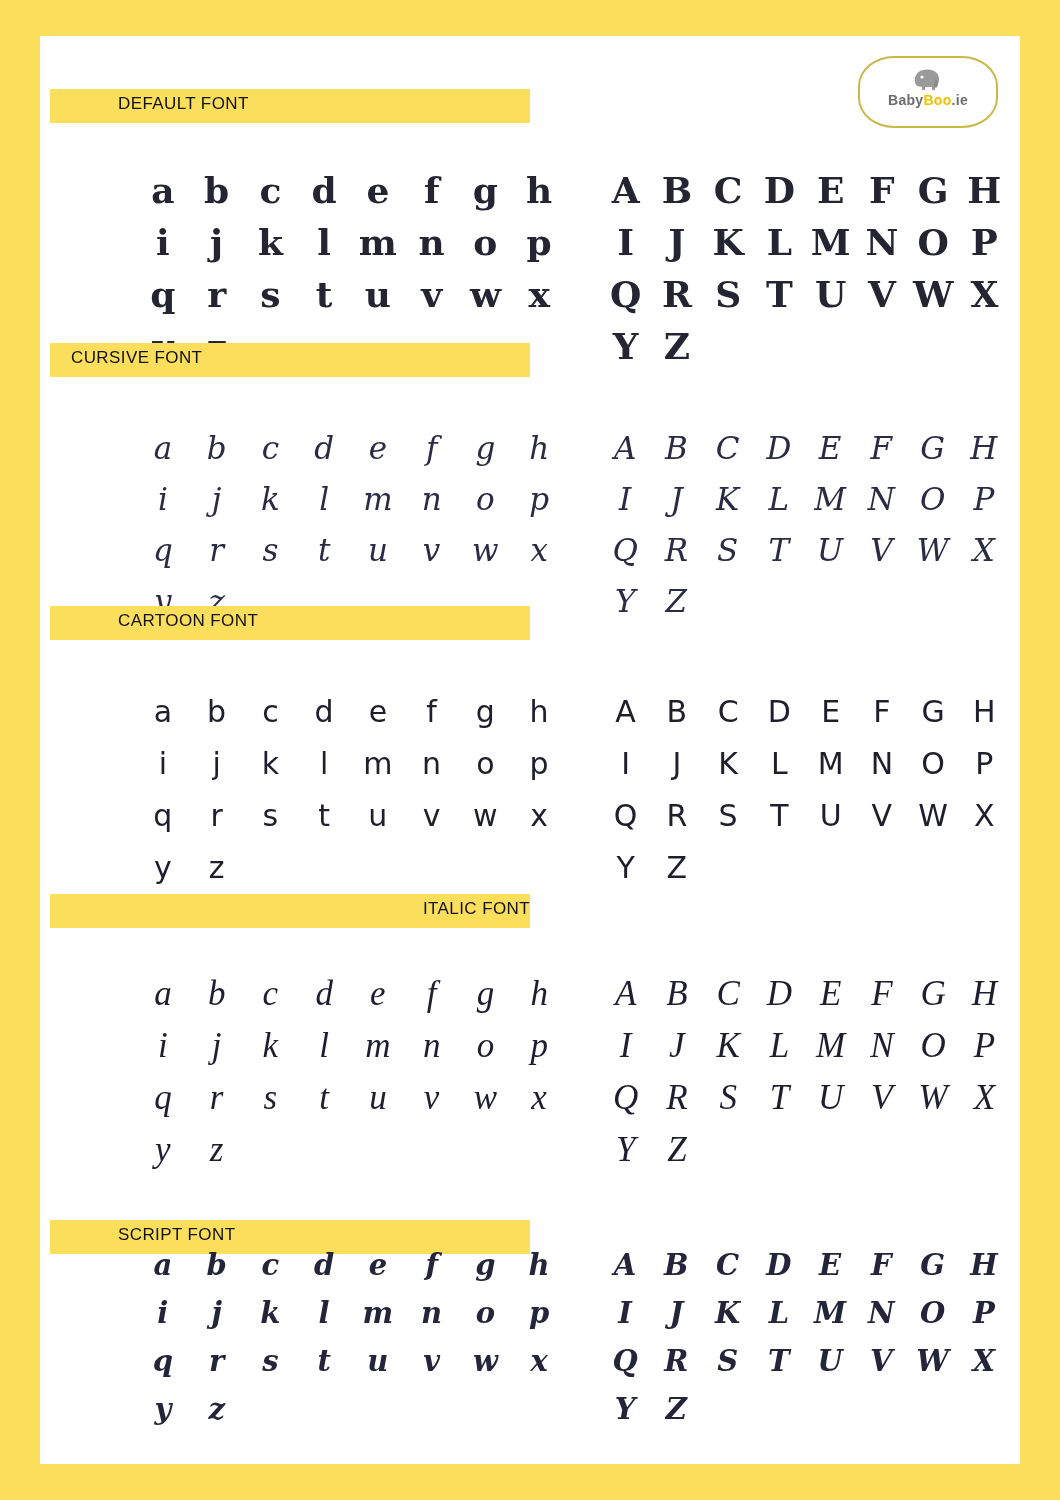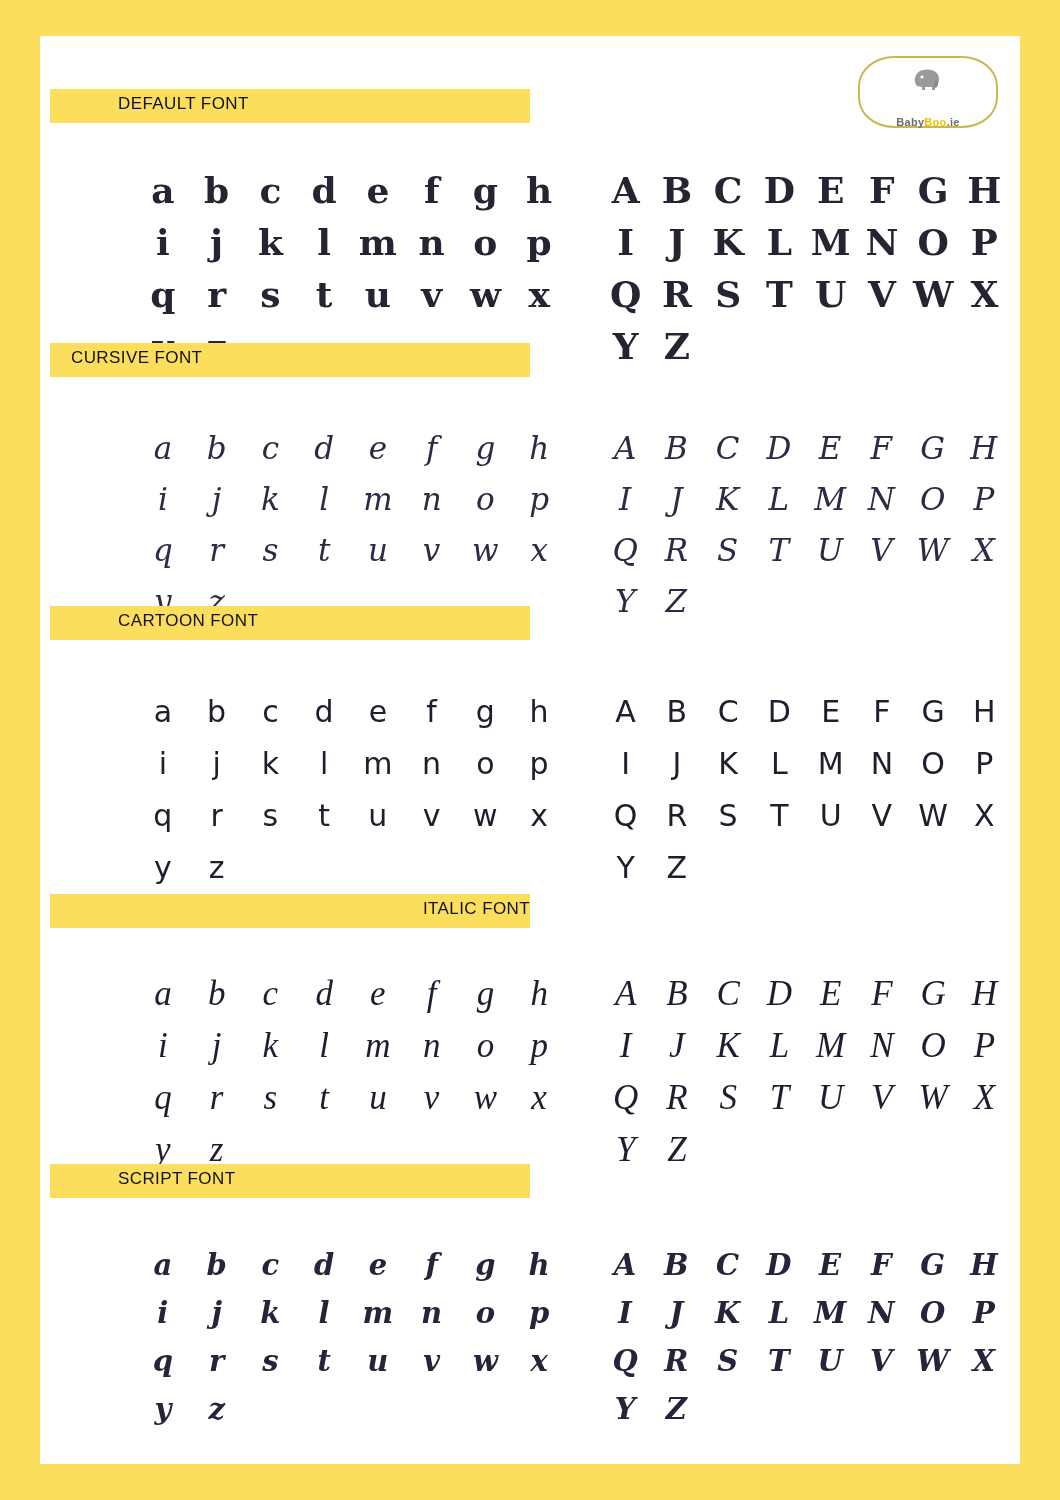--- a/index.html
+++ b/index.html
@@ -42,23 +42,23 @@
     left: 50%;
     top: 10px;
     transform: translateX(-50%);
     width: 34px;
     height: 26px;
   }
   .logo-text {
     position: absolute;
     left: 0;
     right: 0;
-    bottom: 0;
+    bottom: 20px;
     text-align: center;
-    font-size: 11px;
+    font-size: 14px;
     letter-spacing: 0.3px;
     color: #6a6a6a;
     font-family: "Liberation Sans", sans-serif;
   }
   .logo-text .baby { color: #6d6d6d; font-weight: bold; }
   .logo-text .boo { color: #f2c200; font-weight: bold; }
   .logo-text .ie { color: #6d6d6d; font-weight: bold; }
 
   .section { position: absolute; left: 0; width: 100%; }
 
@@ -385,21 +385,21 @@
       <div class="glyph">U</div>
       <div class="glyph">V</div>
       <div class="glyph">W</div>
       <div class="glyph">X</div>
       <div class="glyph">Y</div>
       <div class="glyph">Z</div>
     </div>
   </div>
 
   <div class="section">
-    <div class="section-header" style="top:1128px;">SCRIPT FONT</div>
+    <div class="section-header" style="top:1184px;">SCRIPT FONT</div>
     <div class="glyph-block lower f-script" style="top:1205px;">
       <div class="glyph">a</div>
       <div class="glyph">b</div>
       <div class="glyph">c</div>
       <div class="glyph">d</div>
       <div class="glyph">e</div>
       <div class="glyph">f</div>
       <div class="glyph">g</div>
       <div class="glyph">h</div>
       <div class="glyph">i</div>

